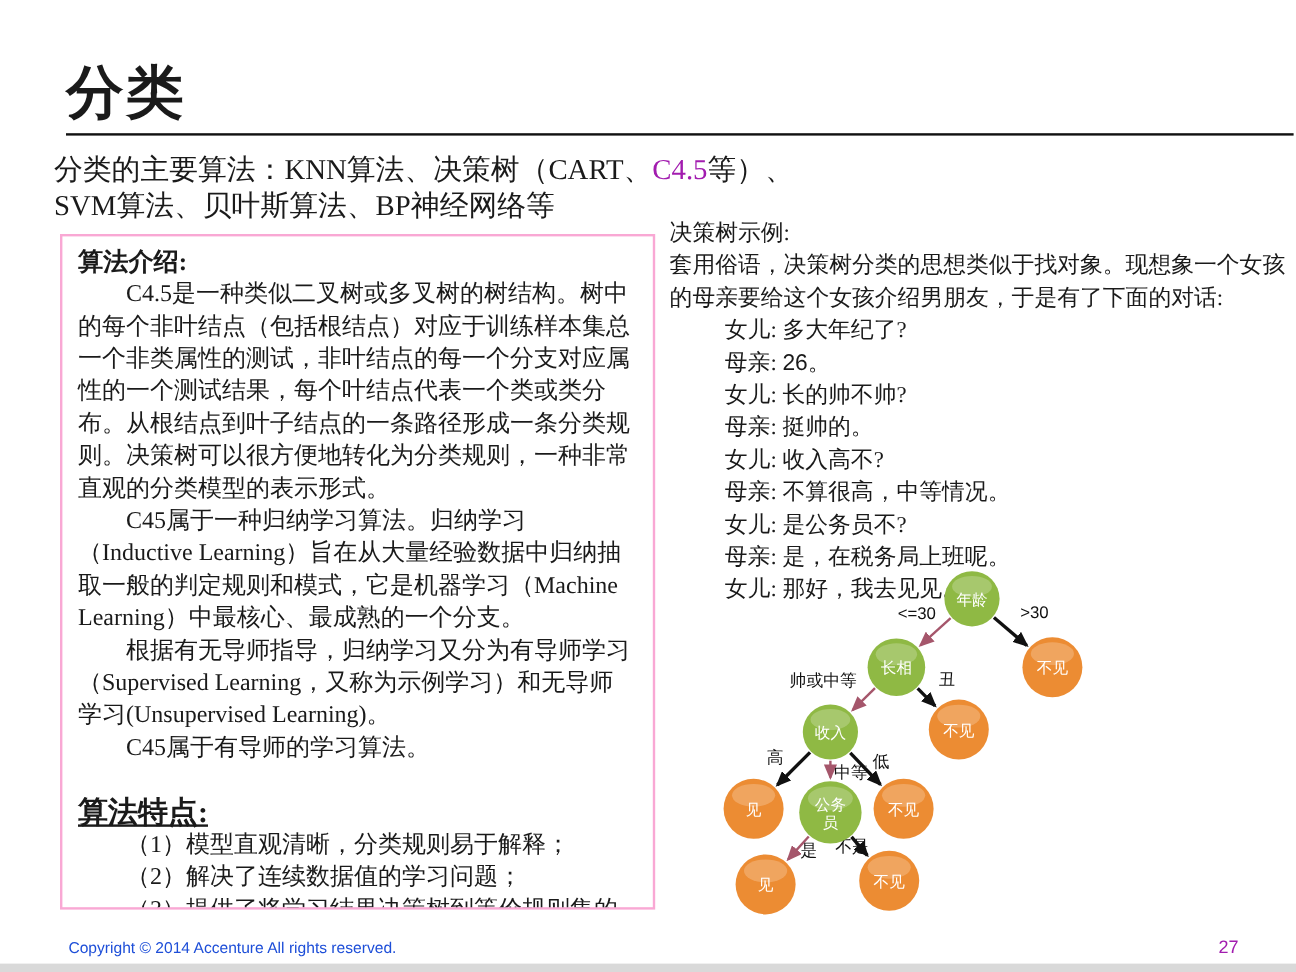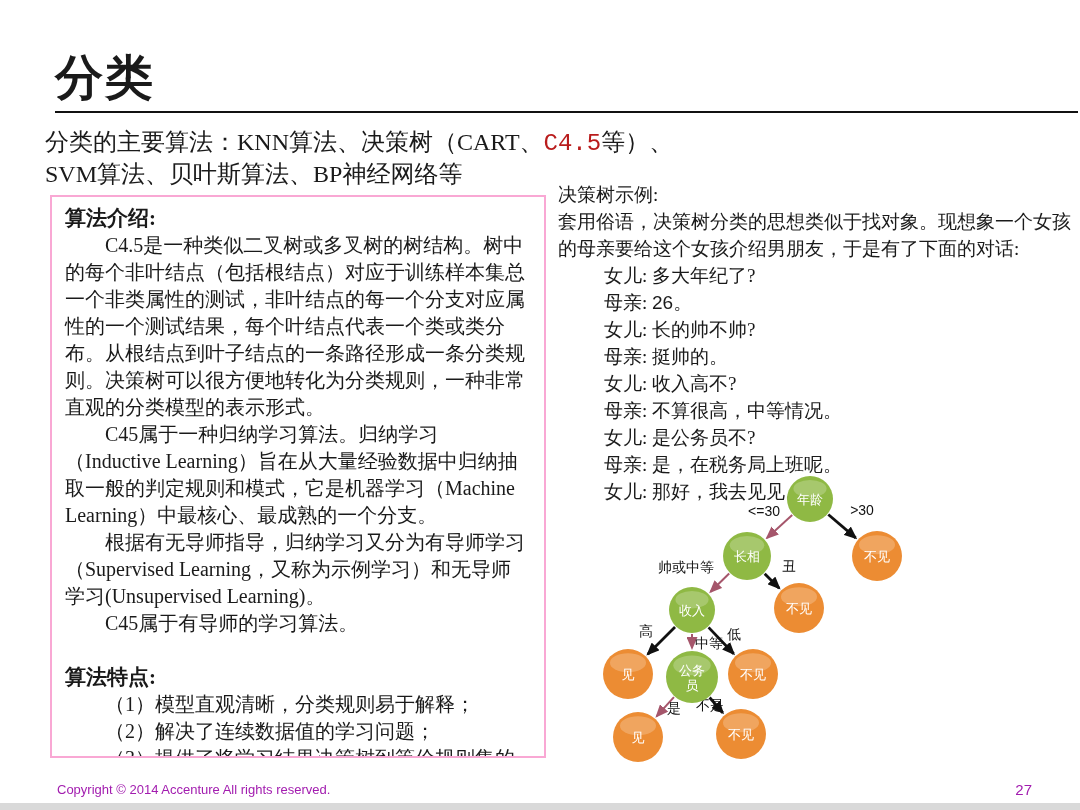--- a/index.html
+++ b/index.html
@@ -35,21 +35,21 @@
   .algo-box {
     position: absolute; left: 50px; top: 195px;
     width: 496px; height: 563px;
     border: 2px solid #f9a8d4;
     padding: 8px 13px 0 13px;
     font-size: 20px; line-height: 27px;
     overflow: hidden;
   }
   .box-heading { font-weight: bold; font-size: 21px; }
   .box-para { text-indent: 2em; }
-  .features-heading { font-weight: bold; font-size: 21px; margin-top: 27px; }
+  .features-heading { font-weight: bold; font-size: 25px; margin-top: 27px; text-decoration: underline; }
   .feature-line { text-indent: 0; margin-left: 40px; }
 
   
   .example {
     position: absolute; left: 558px; top: 181px; width: 516px;
     font-size: 19px; line-height: 27px;
   }
   .dialogue-line { padding-left: 46px; }
   .num { font-family: "Liberation Sans", "DejaVu Sans", sans-serif; }
 
@@ -60,38 +60,38 @@
   .edge-label { fill: #111111; font-size: 14px; }
 
   
   .footer-bar {
     position: absolute; left: 0; bottom: 0; width: 1080px; height: 7px;
     background: #d9d9d9;
   }
   .footer-copyright {
     position: absolute; left: 57px; top: 782px;
     font-family: "Liberation Sans", "DejaVu Sans", sans-serif;
-    font-size: 13px; color: #a21caf;
+    font-size: 13px; color: #1d4ed8;
   }
   .footer-page {
     position: absolute; right: 48px; top: 781px;
     font-family: "Liberation Sans", "DejaVu Sans", sans-serif;
     font-size: 15px; color: #a21caf;
   }
 </style>
 </head>
 <body>
 
 <div class="slide">
 
   <div class="header">
     <div class="title">分类</div>
   </div>
 
-  <div class="subtitle"><span class="subtitle-lead">分类的主要算法：</span><span>KNN算法、决策树（CART、</span><span class="subtitle-highlight" style="color: #b91c1c; font-family: Liberation Mono, monospace;">C4.5</span><span>等）、</span><div>SVM算法、贝叶斯算法、BP神经网络等</div></div>
+  <div class="subtitle"><span class="subtitle-lead">分类的主要算法：</span><span>KNN算法、决策树（CART、</span><span class="subtitle-highlight" style="color: #a21caf;">C4.5</span><span>等）、</span><div>SVM算法、贝叶斯算法、BP神经网络等</div></div>
 
   <div class="algo-box">
     <div class="box-heading">算法介绍:</div>
     <div id="intro-paragraphs">
         <p class="box-para">C4.5是一种类似二叉树或多叉树的树结构。树中的每个非叶结点（包括根结点）对应于训练样本集总一个非类属性的测试，非叶结点的每一个分支对应属性的一个测试结果，每个叶结点代表一个类或类分布。从根结点到叶子结点的一条路径形成一条分类规则。决策树可以很方便地转化为分类规则，一种非常直观的分类模型的表示形式。</p>
         <p class="box-para">C45属于一种归纳学习算法。归纳学习（Inductive Learning）旨在从大量经验数据中归纳抽取一般的判定规则和模式，它是机器学习（Machine Learning）中最核心、最成熟的一个分支。</p>
         <p class="box-para">根据有无导师指导，归纳学习又分为有导师学习（Supervised Learning，又称为示例学习）和无导师学习(Unsupervised Learning)。</p>
         <p class="box-para">C45属于有导师的学习算法。</p>
       </div>
     <div class="features-heading">算法特点:</div>

